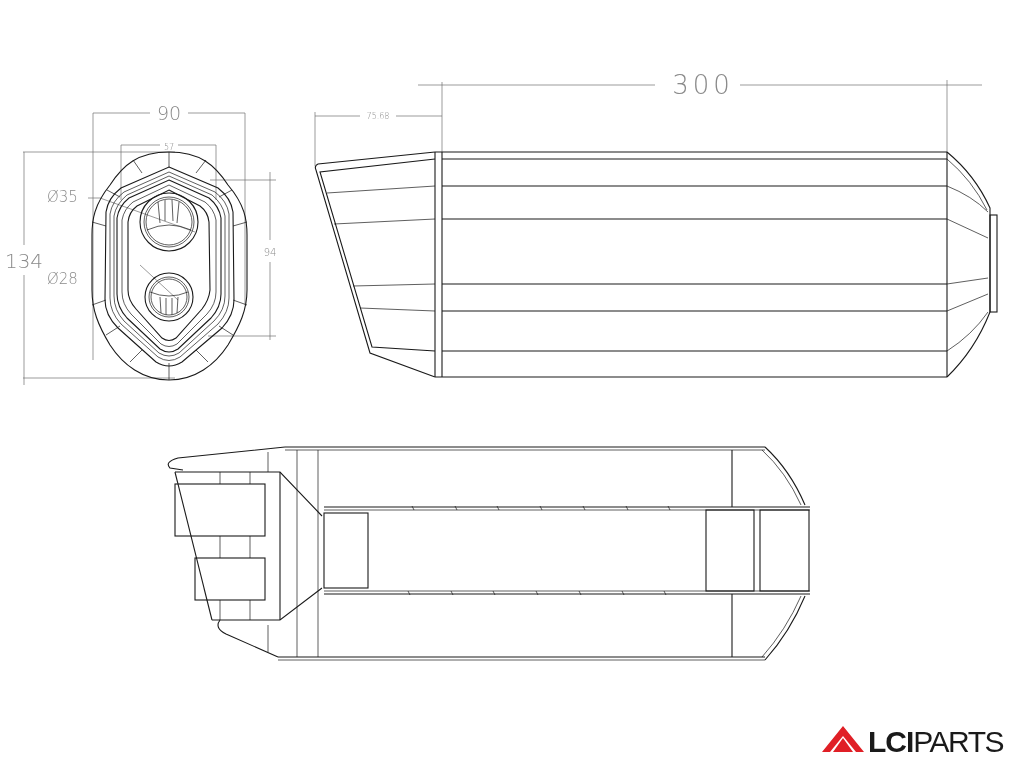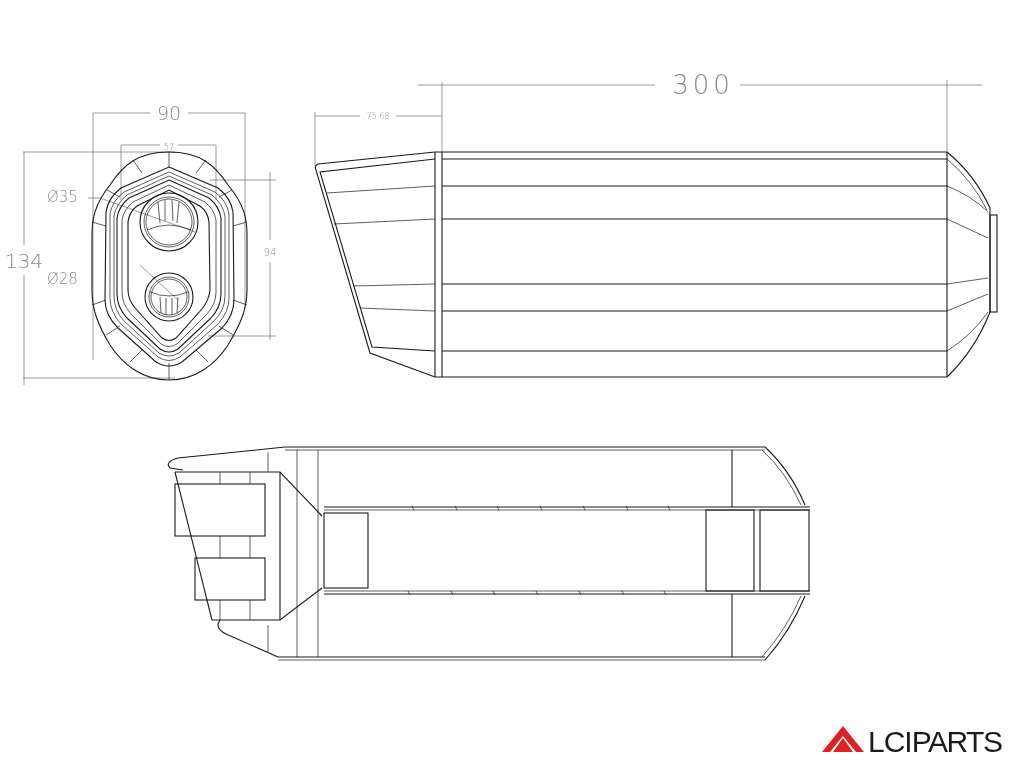--- a/index.html
+++ b/index.html
@@ -4,21 +4,21 @@
   <style>
     html, body { margin: 0; padding: 0; background: #ffffff; }
     body { width: 1024px; height: 768px; position: relative; overflow: hidden; font-family: "DejaVu Sans", sans-serif; }
     svg.drawing { position: absolute; left: 0; top: 0; width: 1024px; height: 768px; }
     .ln { stroke: #1a1a1a; stroke-width: 1.1; fill: none; }
     .lt { stroke: #1a1a1a; stroke-width: 0.7; fill: none; }
     .dim { stroke: #707070; stroke-width: 0.7; fill: none; }
     .dimtxt { fill: #8a8a8a; font-family: "DejaVu Sans", sans-serif; font-weight: 200; }
     .logo { position: absolute; left: 820px; top: 724px; width: 190px; height: 36px; display: flex; align-items: center; }
     .logo-word { font-family: "Liberation Sans", sans-serif; font-size: 30px; line-height: 30px; letter-spacing: -1px; color: #1a1a1a; }
-    .logo-word b { font-weight: 400; }
+    .logo-word b { font-weight: 700; }
     .logo-word span { font-weight: 400; letter-spacing: -1.5px; }
   </style>
 </head>
 <body>
 
 <svg class="drawing" viewBox="0 0 1024 768" xmlns="http://www.w3.org/2000/svg">
 
   <g>
 
     <line class="dim" x1="93" y1="113" x2="93" y2="360"></line>

